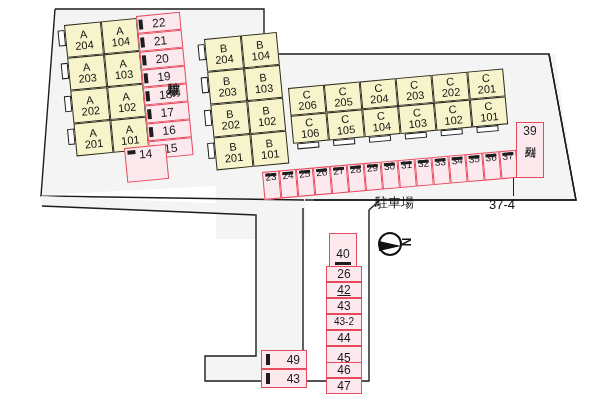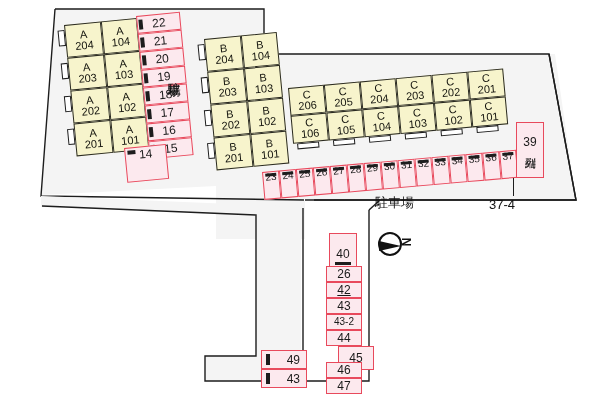--- a/index.html
+++ b/index.html
@@ -397,21 +397,21 @@
     <div class="tick" style="left:139px;top:2px;width:11px;height:3px;"></div>
     <div class="tick" style="left:156px;top:2px;width:11px;height:3px;"></div>
     <div class="tick" style="left:173px;top:2px;width:11px;height:3px;"></div>
     <div class="tick" style="left:190px;top:2px;width:11px;height:3px;"></div>
     <div class="tick" style="left:207px;top:2px;width:11px;height:3px;"></div>
     <div class="tick" style="left:224px;top:2px;width:11px;height:3px;"></div>
     <div class="tick" style="left:241px;top:2px;width:11px;height:3px;"></div>
   </div>
 
   <div class="ov" style="left:516px;top:122px;width:30px;height:58px;">
-    <div class="stall" style="left:0px;top:0px;width:28px;height:56px;flex-direction:column;justify-content:flex-start;padding-top:13px;">
+    <div class="stall" style="left:0px;top:0px;width:28px;height:56px;flex-direction:column;justify-content:flex-start;padding-top:2px;">
       <span>39</span>
       <span class="" style="writing-mode:vertical-rl;text-orientation:upright;font-size:11px;margin-top:1px;">縦列</span>
     </div>
   </div>
 
   <div class="hlabel" style="left:375px;top:194px;">駐車場</div>
   <div class="plain-num" style="left:489px;top:197px;">37-4</div>
 
   <div class="tick" style="left:513px;top:178px;width:1px;height:18px;"></div>
 
@@ -437,21 +437,21 @@
       </div>
     <div class="stall" style="left:0px;top:32px;width:36px;height:16px;">
         <span>43</span>
       </div>
     <div class="stall tiny" style="left:0px;top:48px;width:36px;height:16px;">
         <span>43-2</span>
       </div>
     <div class="stall" style="left:0px;top:64px;width:36px;height:16px;">
         <span>44</span>
       </div>
-    <div class="stall" style="left:12px;top:80px;width:36px;height:24px;">
+    <div class="stall" style="left:0px;top:80px;width:36px;height:24px;">
         <span>45</span>
       </div>
     <div class="stall" style="left:0px;top:96px;width:36px;height:16px;">
         <span>46</span>
       </div>
     <div class="stall" style="left:0px;top:112px;width:36px;height:16px;">
         <span>47</span>
       </div>
   </div>
 

